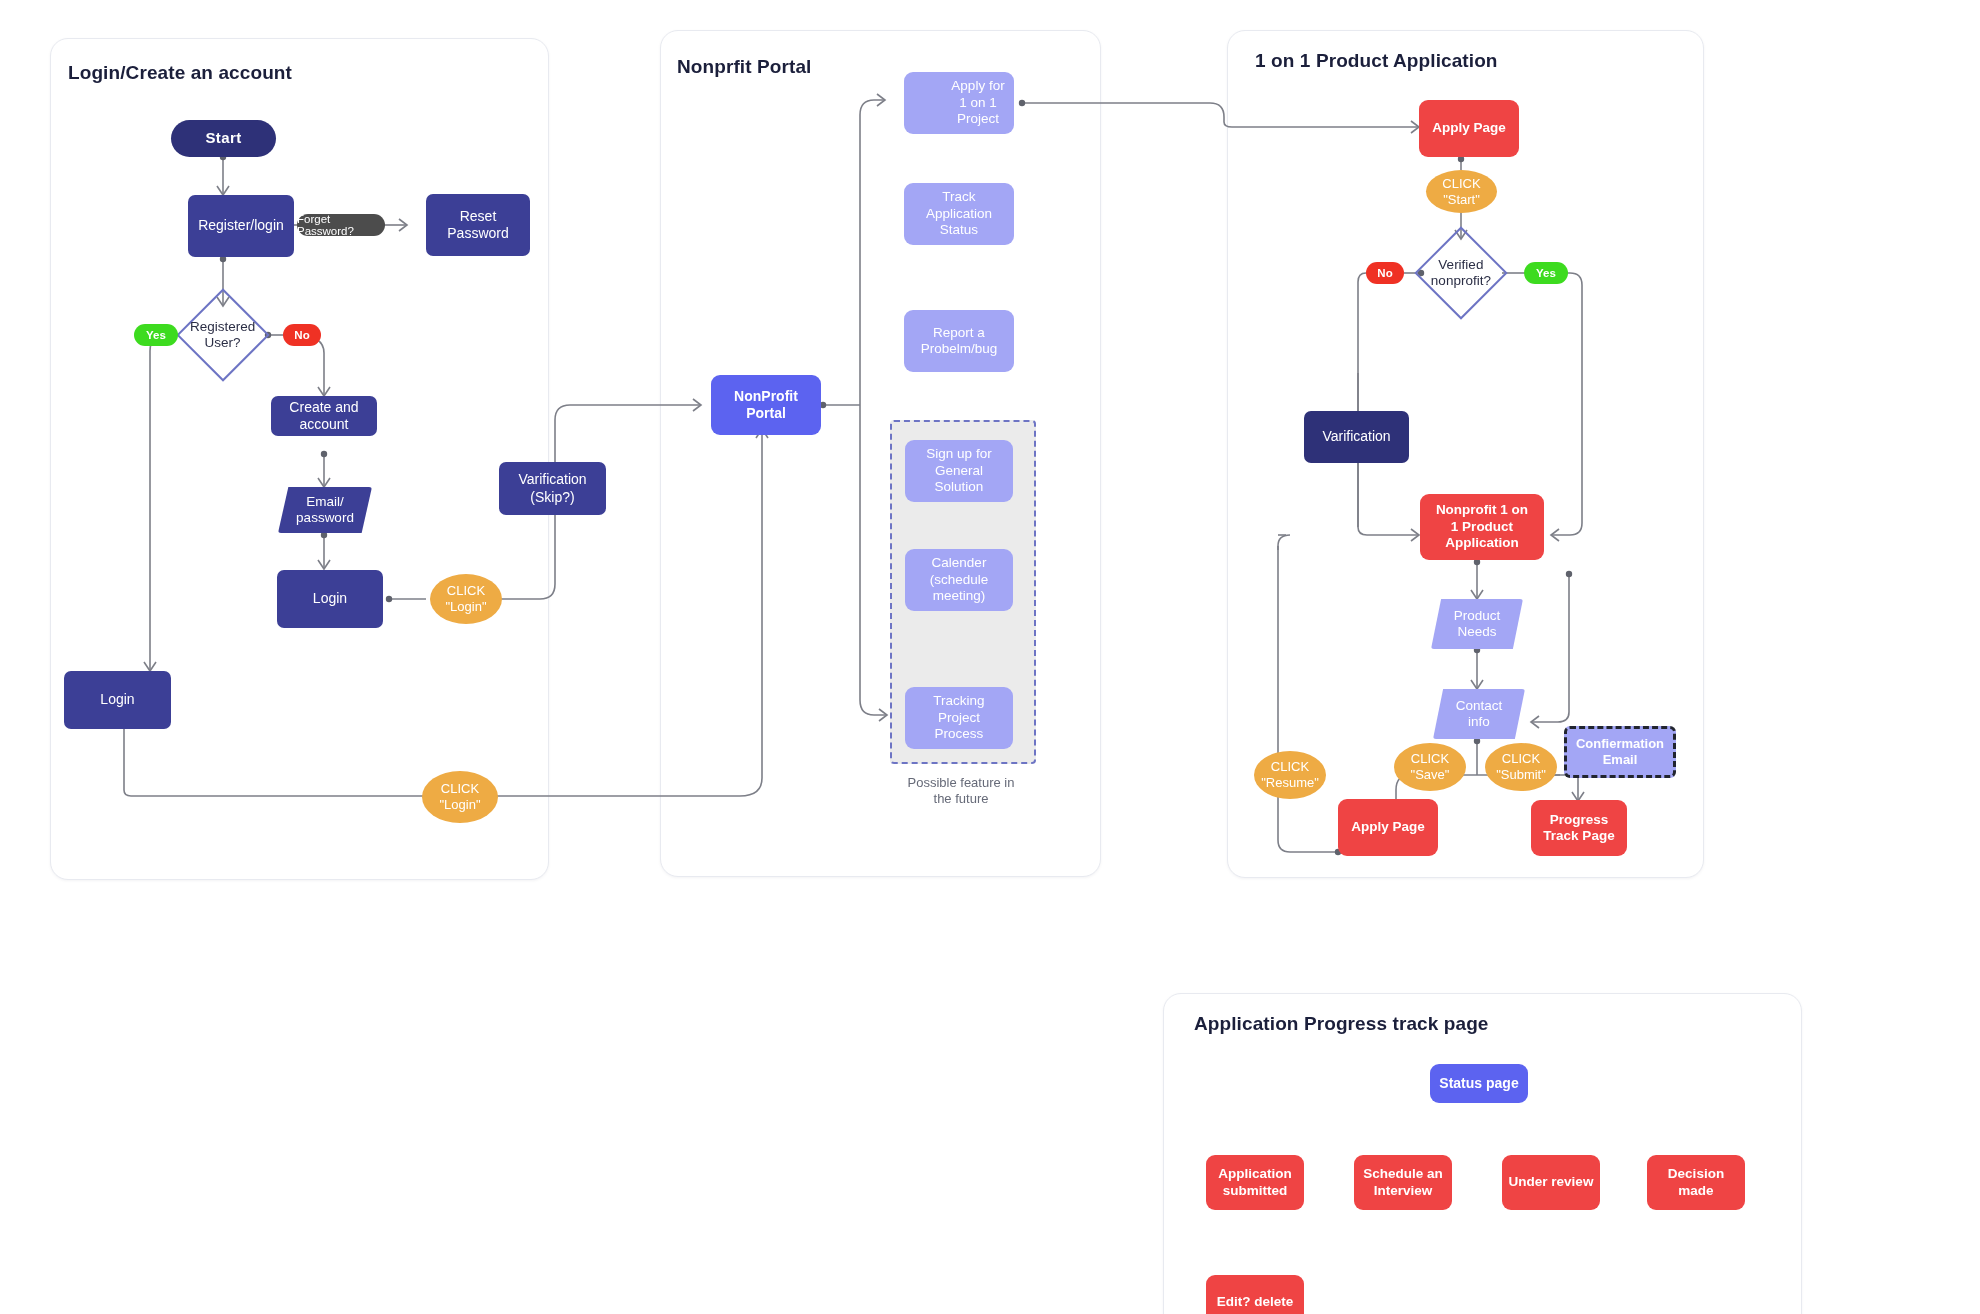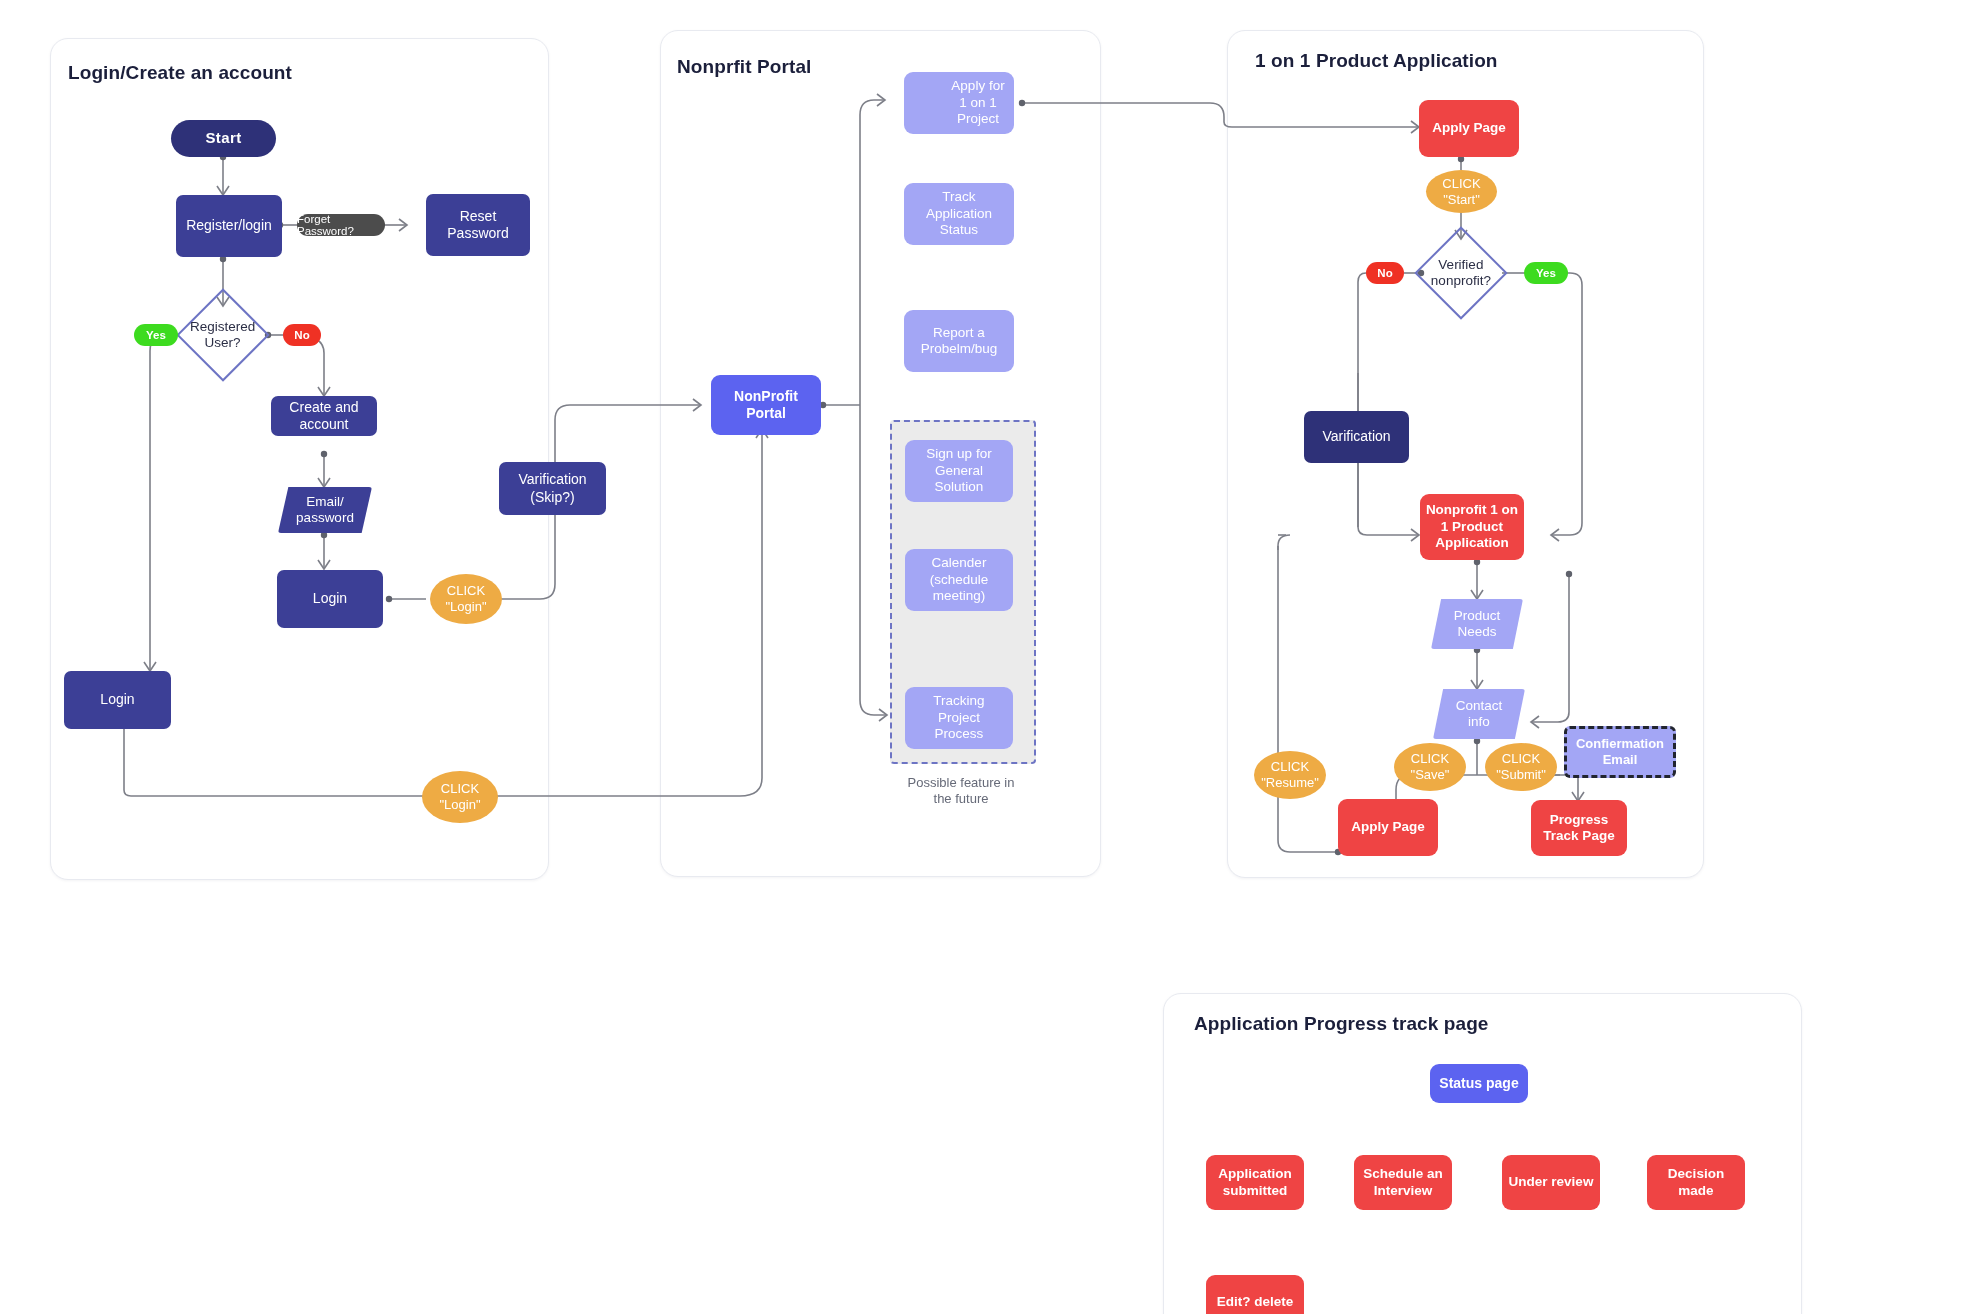--- a/index.html
+++ b/index.html
@@ -202,21 +202,21 @@
     <path class="head" d="M1539 716 L1531 722 L1539 728"></path>
 
     <path d="M1290 535 L1290 535 Q1278 535 1278 546 L1278 550"></path>
     <path d="M1286 535 L1278 535"></path>
     <path d="M1278 546 L1278 840 Q1278 852 1290 852 L1338 852"></path>
     <circle class="dot" cx="1338" cy="852" r="3.2"></circle>
   </svg>
 
   <div class="node n-start" style="left:171px;top:120px;width:105px;height:37px;">Start</div>
 
-  <div class="node n-dark" style="left:176px;top:195px;width:106px;height:62px;">Register/login</div>
+  <div class="node n-dark" style="left:188px;top:195px;width:106px;height:62px;">Register/login</div>
 
   <div class="pill pill-gray" style="left:297px;top:214px;width:88px;">Forget Password?</div>
 
   <div class="node n-dark" style="left:426px;top:194px;width:104px;height:62px;">Reset
 Password</div>
 
   <div class="node n-diamond" style="left:190px;top:302px;width:66px;height:66px;">
     <span>Registered
 User?</span>
   </div>
@@ -281,21 +281,21 @@
   <div class="node n-diamond" style="left:1428px;top:240px;width:66px;height:66px;">
     <span>Verified
 nonprofit?</span>
   </div>
 
   <div class="pill pill-no" style="left:1366px;top:262px;width:38px;">No</div>
   <div class="pill pill-yes" style="left:1524px;top:262px;width:44px;">Yes</div>
 
   <div class="node n-dark-strong" style="left:1304px;top:411px;width:105px;height:52px;">Varification</div>
 
-  <div class="node n-light-b" style="left:1420px;top:494px;width:104px;height:66px;">Nonprofit 1 on
+  <div class="node n-light-b" style="left:1420px;top:494px;width:124px;height:66px;">Nonprofit 1 on
 1 Product
 Application</div>
 
   <div class="node n-para-light" style="left:1431px;top:599px;width:92px;height:50px;">Product
 Needs</div>
 
   <div class="node n-para-light" style="left:1433px;top:689px;width:92px;height:50px;">Contact
 info</div>
 
   <div class="node n-oval" style="left:1254px;top:751px;width:72px;height:48px;">CLICK

